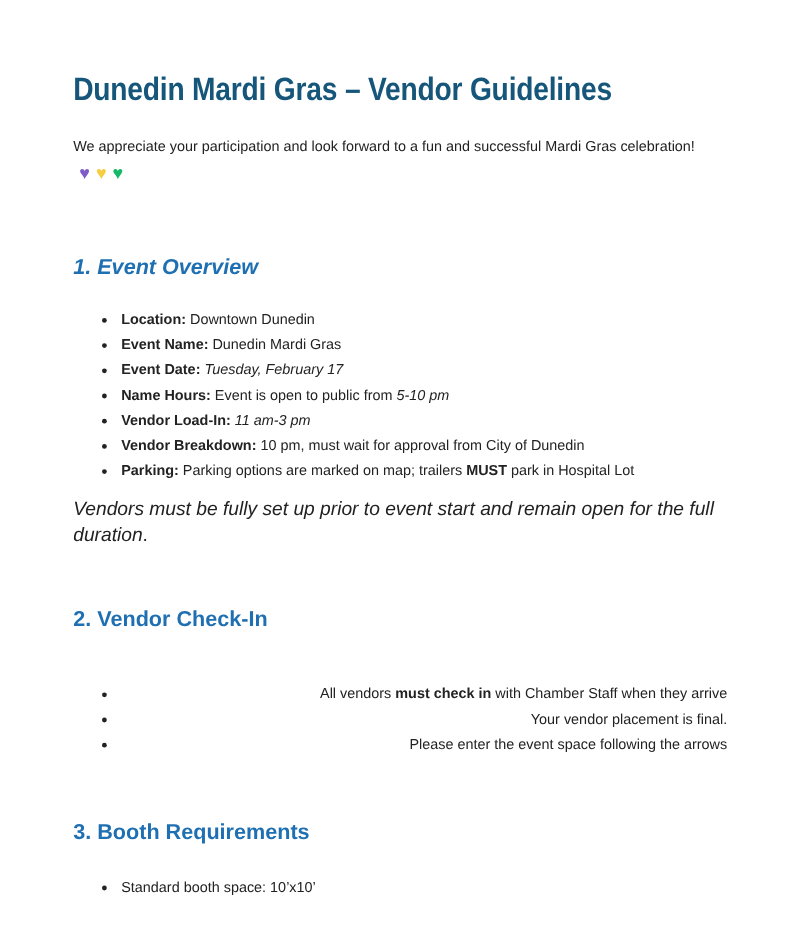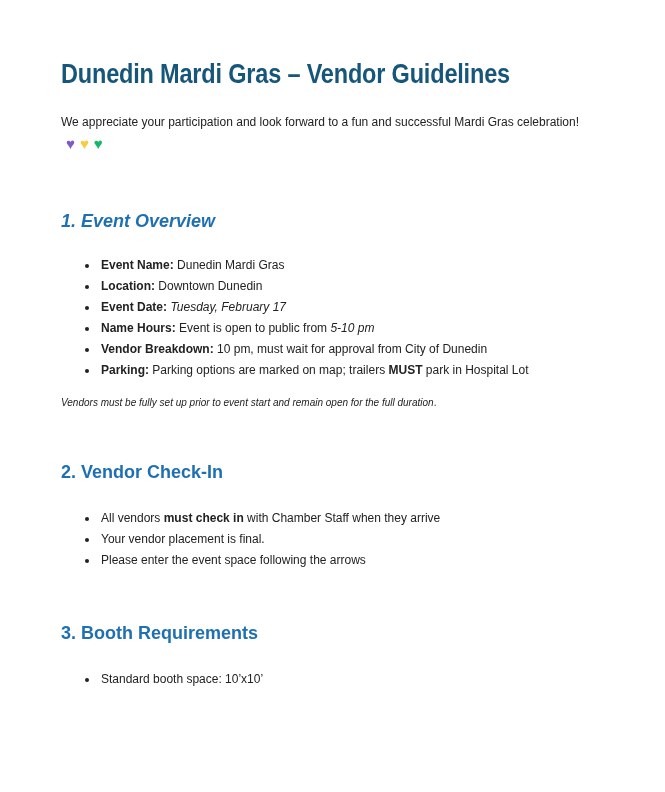--- a/index.html
+++ b/index.html
@@ -53,56 +53,57 @@
   .h-1 { margin-top: 54px; font-style: italic; }
   .h-2 { margin-top: 46px; }
   .h-3 { margin-top: 50px; }
   ul.bullets {
     list-style: none;
     padding-left: 40px;
     font-size: 12px;
     line-height: 21px;
   }
   .ul-1 { margin-top: 22px; }
-  .ul-2 { margin-top: 24px; max-width: 545px; }
+  .ul-2 { margin-top: 40px; max-width: 545px; text-align: right; }
   .ul-3 { margin-top: 24px; }
   ul.bullets li { position: relative; }
   ul.bullets li::before {
     content: "";
     position: absolute;
     left: -16px;
     top: 8.5px;
     width: 4px; height: 4px;
     border-radius: 50%;
     background: var(--body-color);
   }
   .note {
     margin-top: 11px;
     max-width: 544px;
-    font-size: 10px;
+    font-size: 16px;
     line-height: 22px;
   }
   .b { font-weight: 700; }
   .i { font-style: italic; }
 </style>
 </head>
 <body>
 
 <div class="page">
 
   <h1 class="doc-title">Dunedin Mardi Gras – Vendor Guidelines</h1>
 
   <p class="intro"><span><span>We appreciate your participation and look forward to a fun and successful Mardi Gras celebration!</span></span><span class="hearts"><span class="heart" style="color: rgb(126, 91, 200);">♥</span><span class="heart" style="color: rgb(246, 205, 63);">♥</span><span class="heart" style="color: rgb(20, 184, 102);">♥</span></span></p>
 
   <h2 class="heading h-1">1. Event Overview</h2>
   <ul class="bullets ul-1">
+    <li><span class="b">Location:</span><span> Downtown Dunedin</span></li>
     <li><span class="b">Event Name:</span><span> Dunedin Mardi Gras</span></li>
-    <li><span class="b">Location:</span><span> Downtown Dunedin</span></li>
     <li><span class="b">Event Date:</span><span> </span><span class="i">Tuesday, February 17</span></li>
     <li><span class="b">Name Hours:</span><span> Event is open to public from </span><span class="i">5-10 pm</span></li>
+    <li><span class="b">Vendor Load-In:</span><span> </span><span class="i">11 am-3 pm</span></li>
     <li><span class="b">Vendor Breakdown:</span><span> 10 pm, must wait for approval from City of Dunedin</span></li>
     <li><span class="b">Parking:</span><span> Parking options are marked on map; trailers </span><span class="b">MUST</span><span> park in Hospital Lot</span></li>
   </ul>
   <p class="note"><span class="i">Vendors must be fully set up prior to event start and remain open for the full duration</span><span>.</span></p>
 
   <h2 class="heading h-2">2. Vendor Check-In</h2>
   <ul class="bullets ul-2">
     <li><span>All vendors </span><span class="b">must check in</span><span> with Chamber Staff when they arrive</span></li>
     <li><span>Your vendor placement is final.</span></li>
     <li><span>Please enter the event space following the arrows</span></li>

